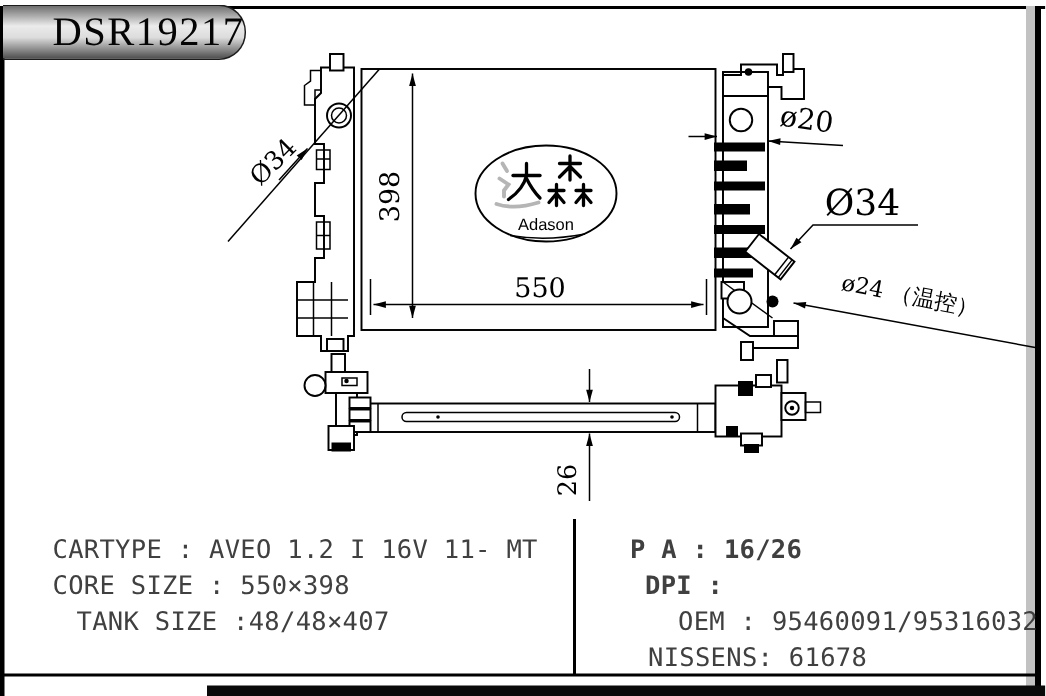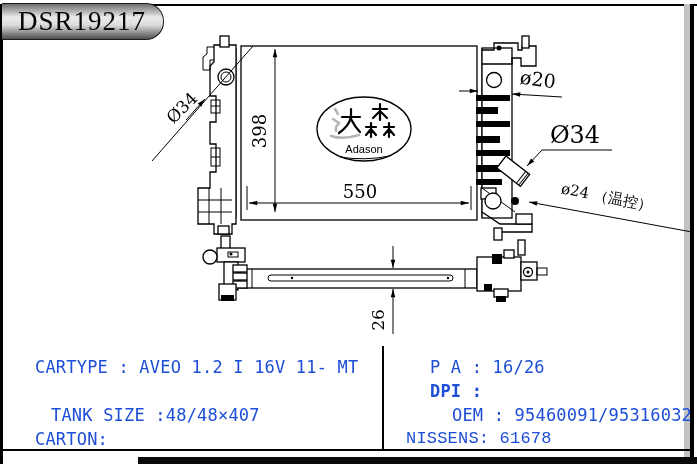--- a/index.html
+++ b/index.html
@@ -17,33 +17,33 @@
   .spec-divider  { position:absolute; left:382px; top:346px; width:2px; height:104px; background:#000; }
 
   
   .badge {
     position:absolute; left:2px; top:3px; width:162px; height:37px;
     background:linear-gradient(180deg,#6e6e6e 0%,#ebebeb 38%,#dcdcdc 60%,#8e8e8e 82%,#4f4f4f 100%);
     border:1px solid #1c1c1c; border-left:none; border-radius:0 18px 18px 0;
     box-sizing:border-box; display:flex; align-items:center; padding-left:16px;
   }
   .badge span {
-    font-family:"Liberation Serif",serif; font-size:27px; color:#050505; letter-spacing:1px;
+    font-family:"Liberation Serif",serif; font-size:27px; color:#050505; letter-spacing:1px;margin-left:17px;
   }
 
   
   .spec {
-    position:absolute; white-space:pre; color:#1d4ed8;
+    position:absolute; white-space:pre; color:#404040;
     font-family:"DejaVu Sans Mono","Liberation Mono",monospace;
     font-size:17px; letter-spacing:0.2px;text-align:center;
   }
   .sl0 { left:35px; top:357px; } .sl1 { left:35px; top:381px; }
   .sl2 { left:51px; top:405px; } .sl3 { left:35px; top:429px; }
-  .sr0 { left:430px; top:357px; } .sr1 { left:430px; top:381px;font-weight:bold; }
-  .sr2 { left:452px; top:405px; } .sr3 { left:406px; top:429px;font-family:Liberation Mono, monospace; }
+  .sr0 { left:420px; top:357px;font-weight:bold; } .sr1 { left:430px; top:381px;font-weight:bold; }
+  .sr2 { left:452px; top:405px; } .sr3 { left:432px; top:429px; }
 
   
   svg.draw { position:absolute; left:0; top:0; }
   .ln  { stroke:#000; fill:none; stroke-width:1.3; }
   .lnf { stroke:#000; fill:#fff; stroke-width:1.3; }
   .thin{ stroke:#000; fill:none; stroke-width:1; }
   .blk { fill:#000; stroke:none; }
   .dim { stroke:#000; fill:none; stroke-width:1; }
   .dimtxt { font-family:"DejaVu Serif","Liberation Serif",serif; fill:#000; }
   .glyph { stroke:#000; fill:none; stroke-width:2.2; stroke-linecap:round; }
@@ -229,20 +229,20 @@
       </g>
     </g>
   </svg>
 
   <div class="badge">
     <span>DSR19217</span>
   </div>
 
   <div class="spec-divider"></div>
   <div class="spec sl0">CARTYPE : AVEO 1.2 I 16V 11- MT</div>
+  <div class="spec sl1">CORE SIZE : 550×398</div>
   <div class="spec sl2">TANK SIZE :48/48×407</div>
-  <div class="spec sl3">CARTON:</div>
   <div class="spec sr0">P A : 16/26</div>
   <div class="spec sr1">DPI :</div>
   <div class="spec sr2">OEM : 95460091/95316032</div>
   <div class="spec sr3">NISSENS: 61678</div>
 
 </div>
 
 </body></html>

